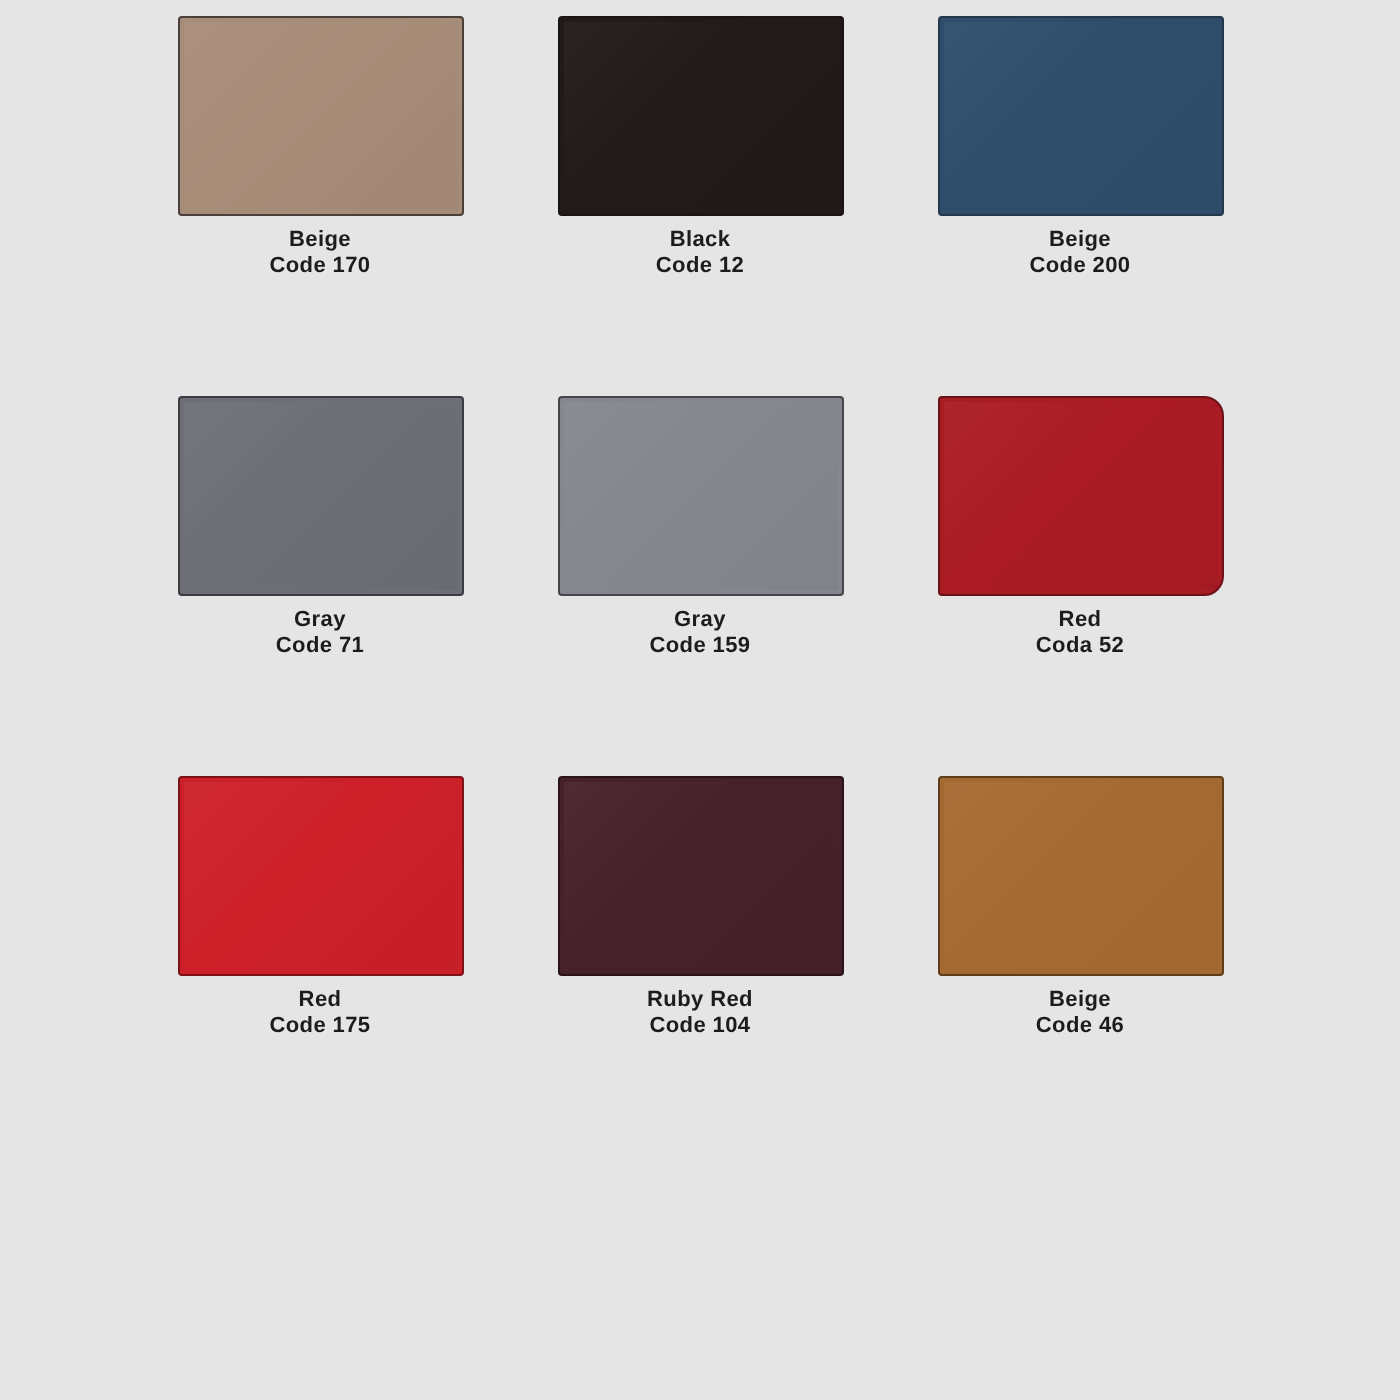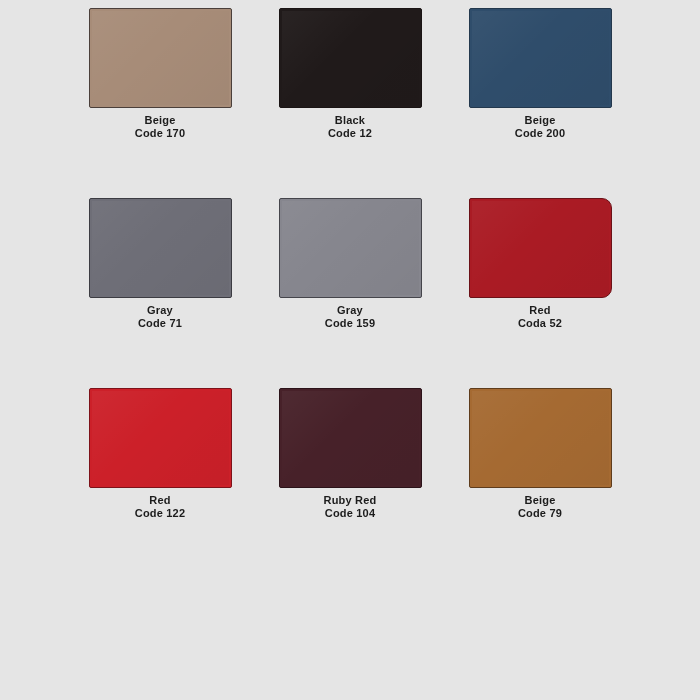--- a/index.html
+++ b/index.html
@@ -128,31 +128,31 @@
         <div class="swatch-chip notched" style="background: rgb(170, 27, 36); border-color: rgb(107, 17, 23);"></div>
         <div class="swatch-caption">
           <span class="swatch-name">Red</span>
           <span class="swatch-code">Coda 52</span>
         </div>
       </div>
       <div class="swatch-cell">
         <div class="swatch-chip" style="background: rgb(204, 32, 41); border-color: rgb(125, 18, 25);"></div>
         <div class="swatch-caption">
           <span class="swatch-name">Red</span>
-          <span class="swatch-code">Code 122</span>
+          <span class="swatch-code">Code 175</span>
         </div>
       </div>
       <div class="swatch-cell">
         <div class="swatch-chip" style="background: rgb(71, 33, 41); border-color: rgb(43, 19, 25);"></div>
         <div class="swatch-caption">
           <span class="swatch-name">Ruby Red</span>
           <span class="swatch-code">Code 104</span>
         </div>
       </div>
       <div class="swatch-cell">
         <div class="swatch-chip" style="background: rgb(165, 106, 50); border-color: rgb(94, 60, 28);"></div>
         <div class="swatch-caption">
           <span class="swatch-name">Beige</span>
-          <span class="swatch-code">Code 79</span>
+          <span class="swatch-code">Code 46</span>
         </div>
       </div>
     </div>
 </div>
 
 </body></html>

